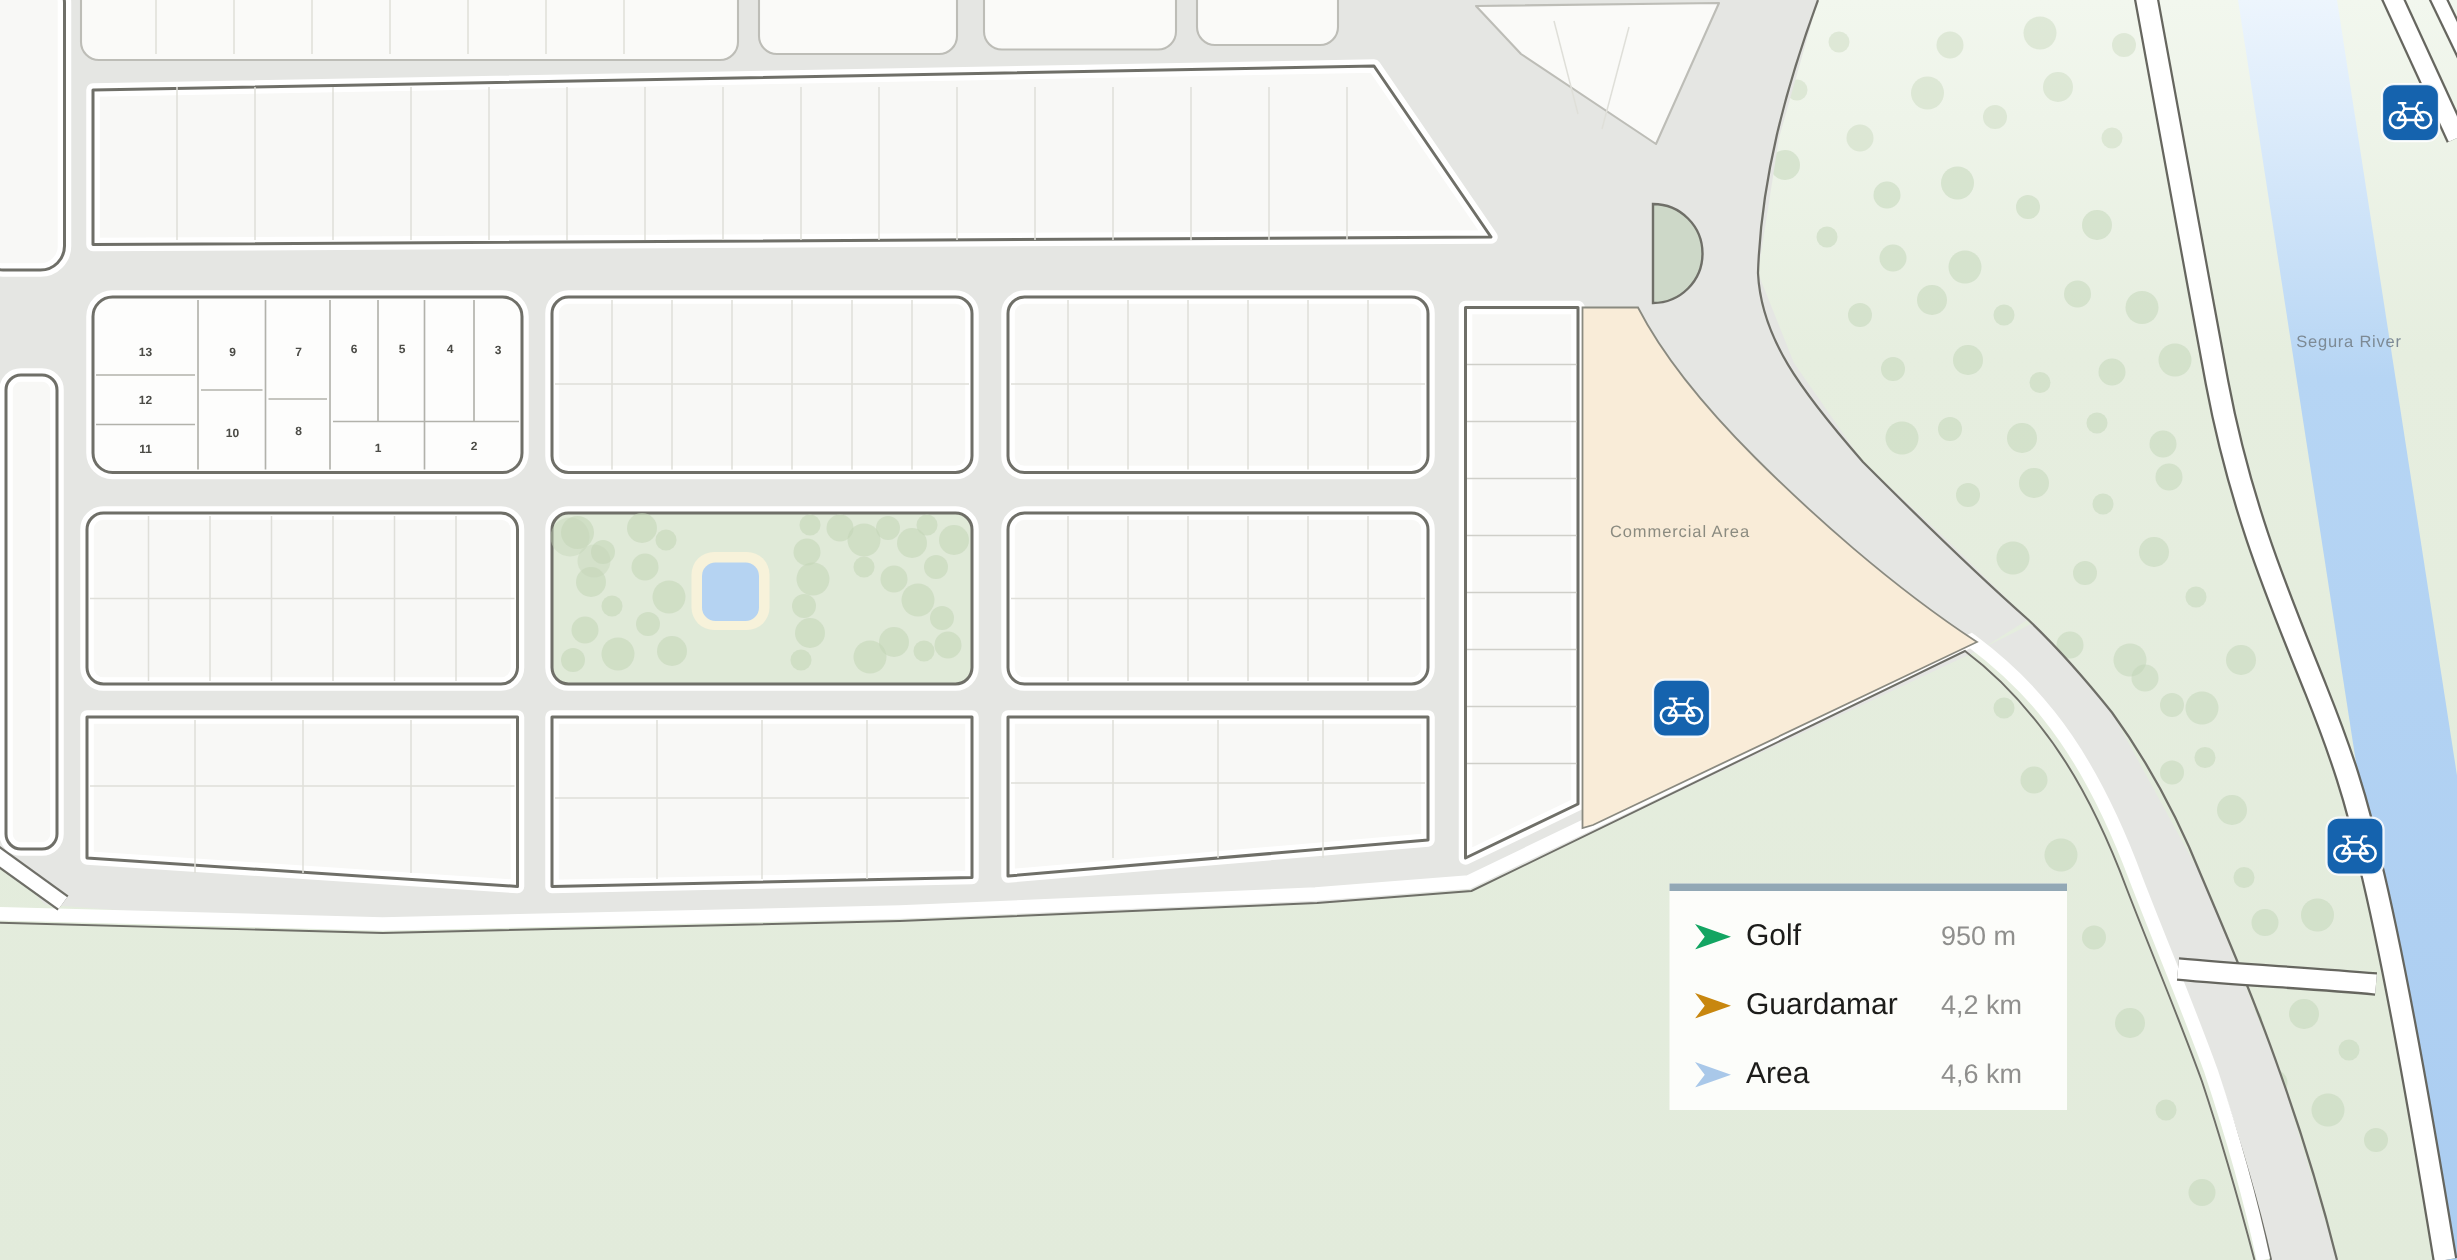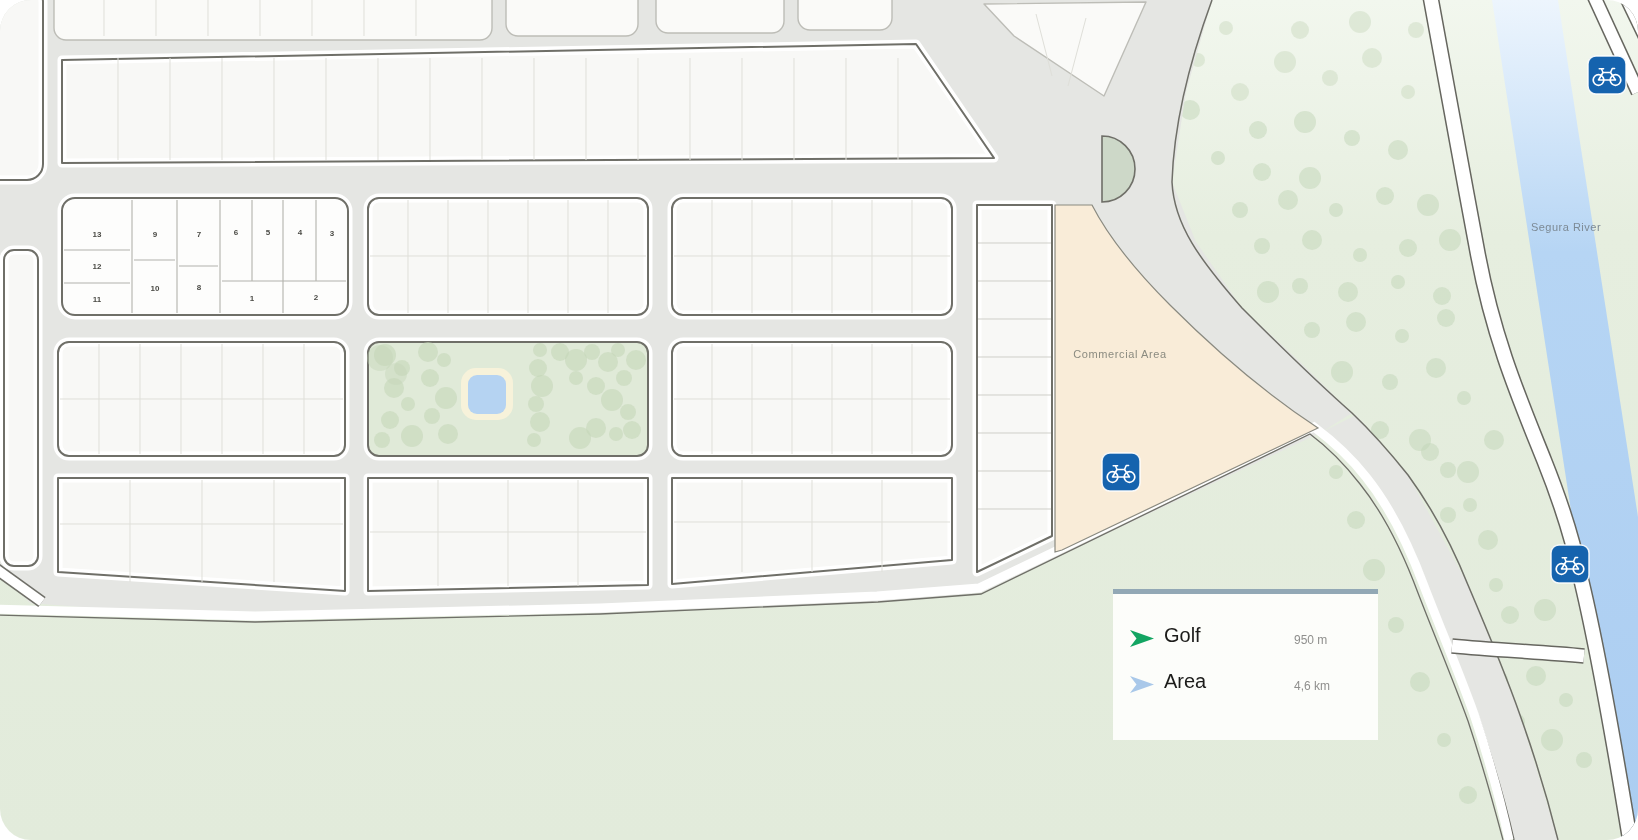--- a/index.html
+++ b/index.html
@@ -1,17 +1,17 @@
 <!DOCTYPE html>
 <html><head>
 <meta charset="utf-8">
 <style>
   html,body{margin:0;padding:0;background:#fff;}
   #stage{position:relative;width:1638px;height:840px;overflow:hidden;
-         font-family:"Liberation Sans",sans-serif;border-radius:31px;}
+         font-family:"Liberation Sans",sans-serif;}
   #map{position:absolute;left:0;top:0;}
 
   
   .halo{fill:#f8f8f6;stroke:#ffffff;stroke-width:9;stroke-linejoin:round;}
   .blk{fill:none;stroke:#6f6f68;stroke-width:2;stroke-linejoin:round;}
   .blk-light{fill:#fafaf8;stroke:#bdbdb7;stroke-width:1.4;stroke-linejoin:round;}
   .div line{stroke:#dfdfd9;stroke-width:1;}
   .divA line{stroke:#b2b2ab;stroke-width:1.1;}
   .divS line{stroke:#cfcfc9;stroke-width:1;}
   .edge{fill:none;stroke:#6f6f68;stroke-width:1.5;}
@@ -20,24 +20,24 @@
   .lbl{font:11px "Liberation Sans",sans-serif;fill:#8b8b80;letter-spacing:.6px;text-anchor:middle;}
   .lbl-river{font:11px "Liberation Sans",sans-serif;fill:#7d8a95;letter-spacing:.5px;text-anchor:middle;}
   .num{font:700 8px "Liberation Sans",sans-serif;fill:#4b4b46;text-anchor:middle;}
   .tree{fill:#c2d5b7;}
   .sign-glyph{stroke:#ffffff;fill:none;stroke-linecap:round;stroke-linejoin:round;}
 
   
   #legend{position:absolute;left:1113px;top:589px;width:265px;height:151px;
           box-sizing:border-box;background:rgba(253,253,251,.97);
           border-top:5px solid #92a8b5;padding:7px 0 0 17px;}
-  .lrow{display:flex;align-items:flex-end;height:46px;}
+  .lrow{display:flex;align-items:center;height:46px;}
   .lrow svg{flex:0 0 24px;margin-right:10px;}
   .llabel{width:130px;font-size:20px;color:#1c1c1a;}
-  .lvalue{font-size:12px;color:#8f8f8d;}
+  .lvalue{font-size:18px;color:#8f8f8d;}
 </style>
 </head>
 <body>
 
 <div id="stage">
 <svg id="map" width="1638" height="840" viewBox="0 0 1638 840">
   <defs>
     <linearGradient id="greenGrad" x1="0" y1="0" x2="0" y2="1">
       <stop offset="0" stop-color="#f2f7ee"></stop>
       <stop offset="0.28" stop-color="#e6eedf"></stop>
@@ -421,19 +421,26 @@
 <div id="legend" style="border-top-color: rgb(146, 168, 181);">
   <div class="lrow">
     <svg width="24" height="17" viewBox="0 0 24 17">
       <polygon points="0,0 24,8.5 0,17 6.5,8.5" fill="#13a562"></polygon>
     </svg>
     <span class="llabel">Golf</span>
     <span class="lvalue">950 m</span>
   </div>
   <div class="lrow">
     <svg width="24" height="17" viewBox="0 0 24 17">
+      <polygon points="0,0 24,8.5 0,17 6.5,8.5" fill="#c8870f"></polygon>
+    </svg>
+    <span class="llabel">Guardamar</span>
+    <span class="lvalue">4,2 km</span>
+  </div>
+  <div class="lrow">
+    <svg width="24" height="17" viewBox="0 0 24 17">
       <polygon points="0,0 24,8.5 0,17 6.5,8.5" fill="#a9c8e9"></polygon>
     </svg>
     <span class="llabel">Area</span>
     <span class="lvalue">4,6 km</span>
   </div>
 </div>
 </div>
 
 </body></html>

